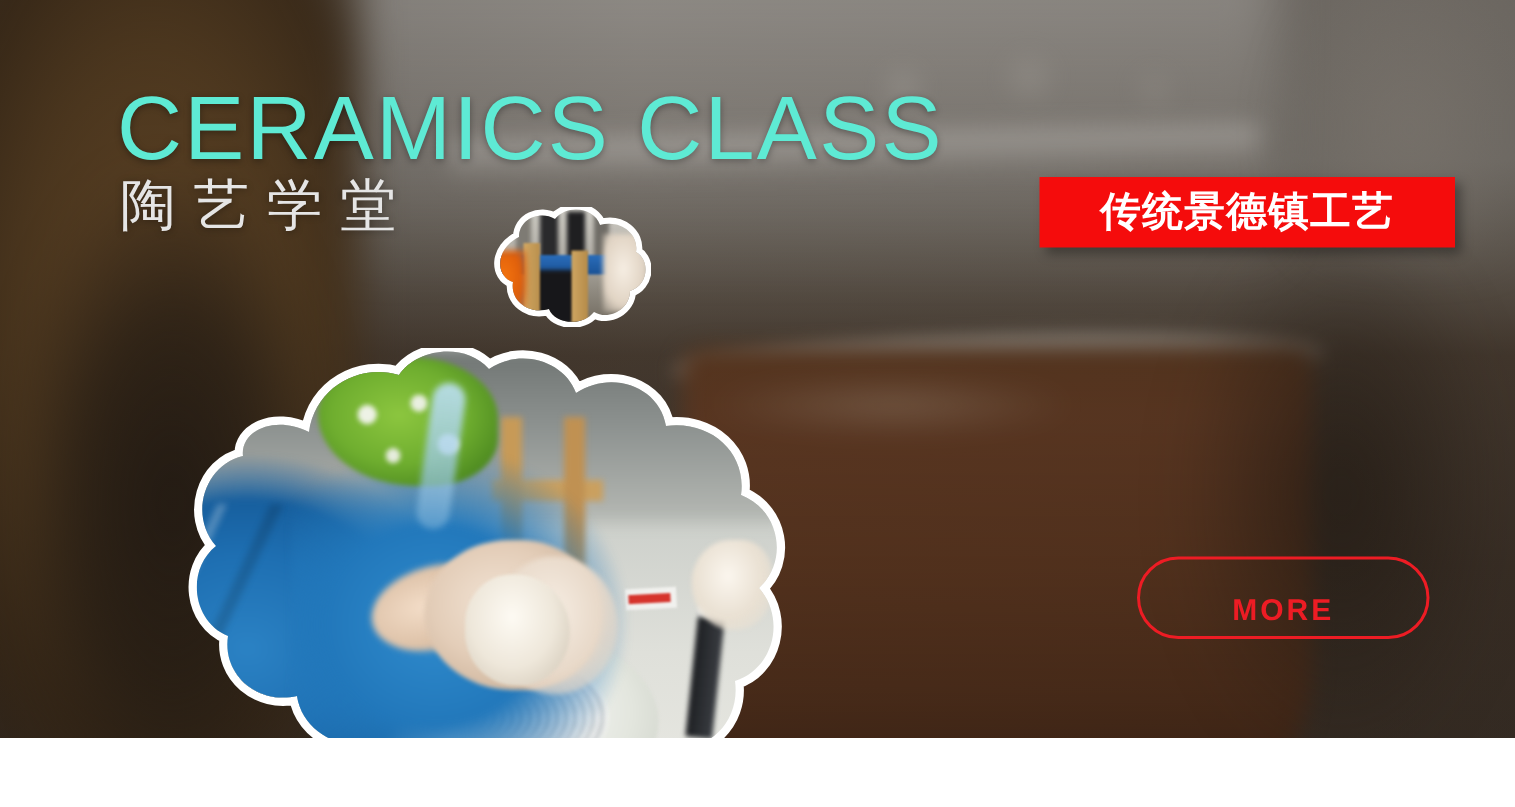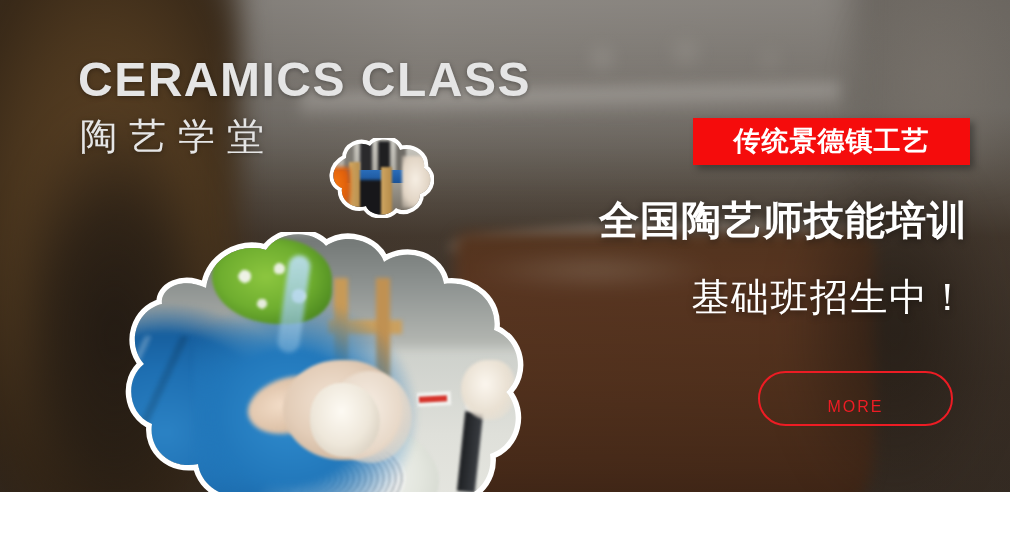--- a/index.html
+++ b/index.html
@@ -115,21 +115,21 @@
 
   
   .bottom-strip{
     position:absolute; left:0; right:0; bottom:0;
     height:46px; background:#ffffff;
   }
 
   
   .title-en{
     position:absolute; left:78px; top:56px;
-    font-size:48px; font-weight:bold; color:#e5e5e5;
+    font-size:60px; font-weight:normal; color:#5eead4;
     letter-spacing:1.5px; line-height:1;
     text-shadow:0 1px 5px rgba(0,0,0,.35);
     white-space:nowrap;
   }
   .title-cn{
     position:absolute; left:80px; top:116px;
     font-size:37px; color:#e5e5e5; font-weight:400;
     letter-spacing:12px; line-height:1.15;
     text-shadow:0 1px 5px rgba(0,0,0,.35);
     white-space:nowrap;
@@ -166,22 +166,22 @@
   .more-btn{
     position:absolute; left:758px; top:371px;
     width:195px; height:55px;
     border:2px solid #ed1c24;
     border-radius:28px;
     background:transparent;
     display:flex; align-items:center; justify-content:center;
     cursor:pointer;
   }
   .more-btn span{
-    color:#ed1c24; font-size:16px; letter-spacing:2px;
-    font-weight:400; line-height:1;margin-top:16px;
+    color:#ed1c24; font-size:20px; letter-spacing:2px;
+    font-weight:700; line-height:1;margin-top:16px;
   }
 
   
   .cloud-wrap{ position:absolute; }
 
   
   #cloud-big{ left:78px; top:232px; width:446px; height:290px; }
   #cloud-small{ left:316px; top:138px; width:118px; height:80px; }
 
   
@@ -531,22 +531,20 @@
           <div class="ss-glove"></div>
         </div>
       </foreignObject>
     </svg>
   </div>
 
   <div class="badge">
     <span>传统景德镇工艺</span>
   </div>
 
-  <div class="headline">全国陶艺师技能培训</div>
-
-  <div class="subline">基础班招生中！</div>
+
 
   <div class="more-btn">
     <span>MORE</span>
   </div>
 
   <div class="bottom-strip"></div>
 </div>
 
 </body></html>

